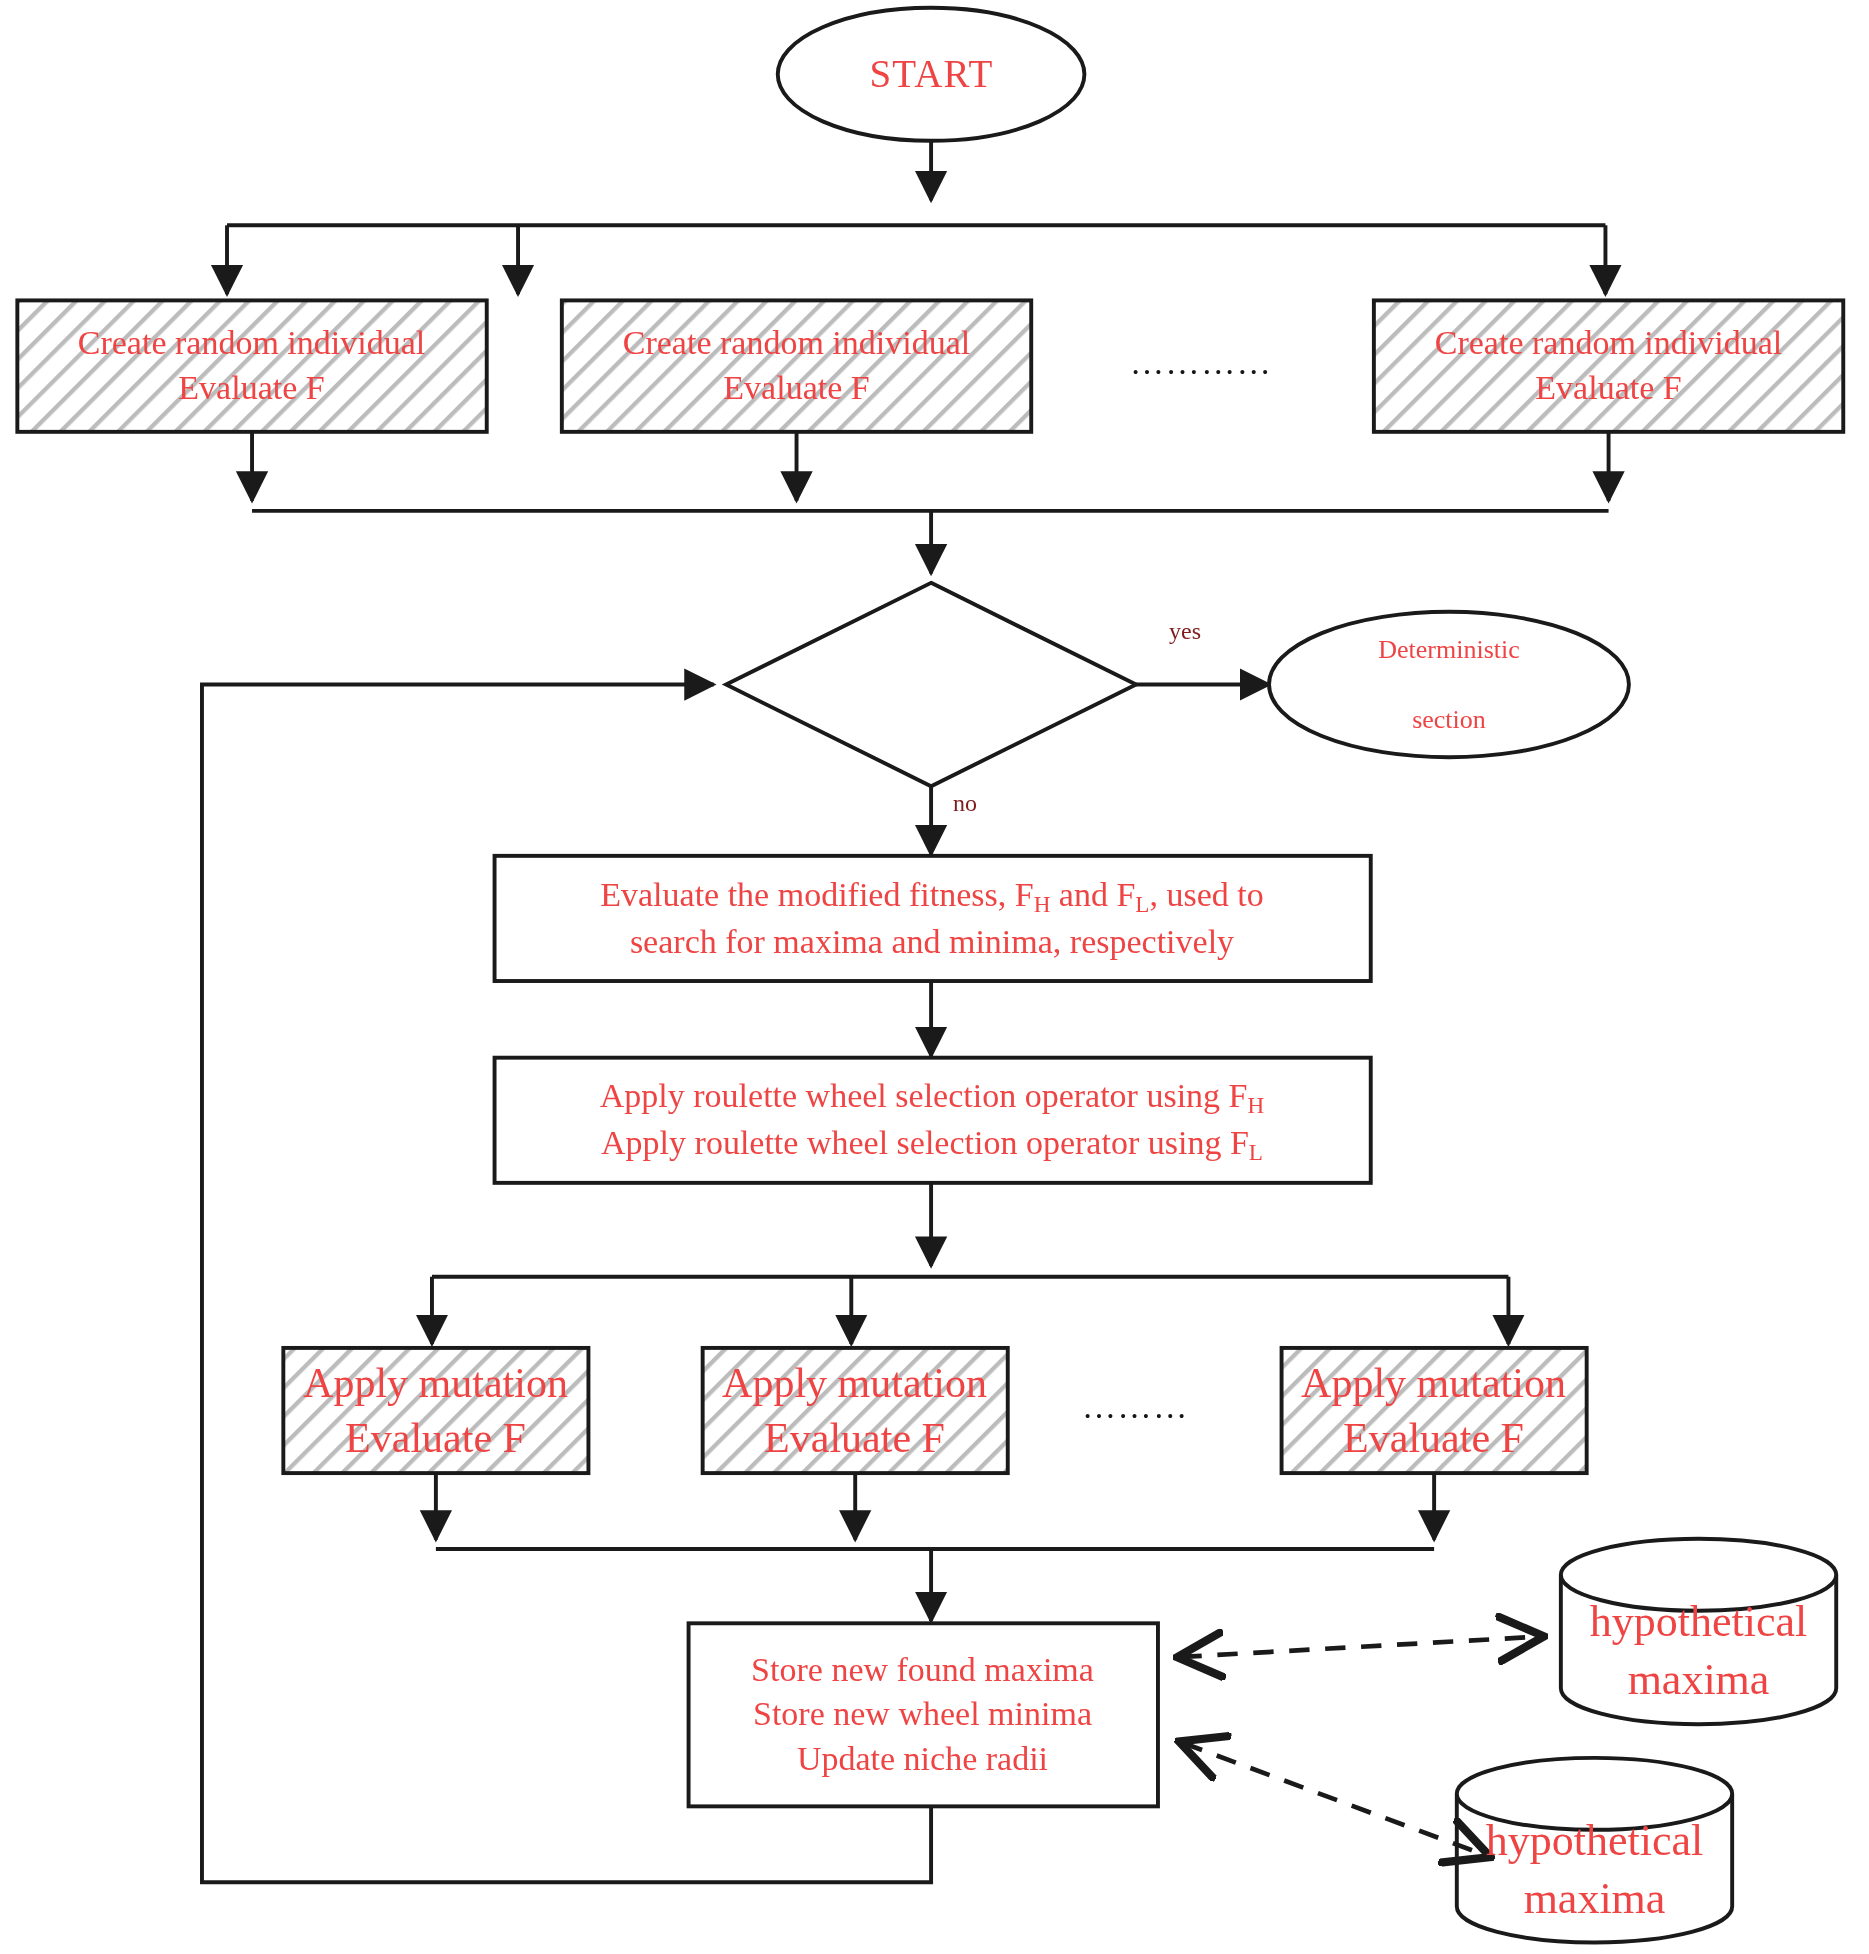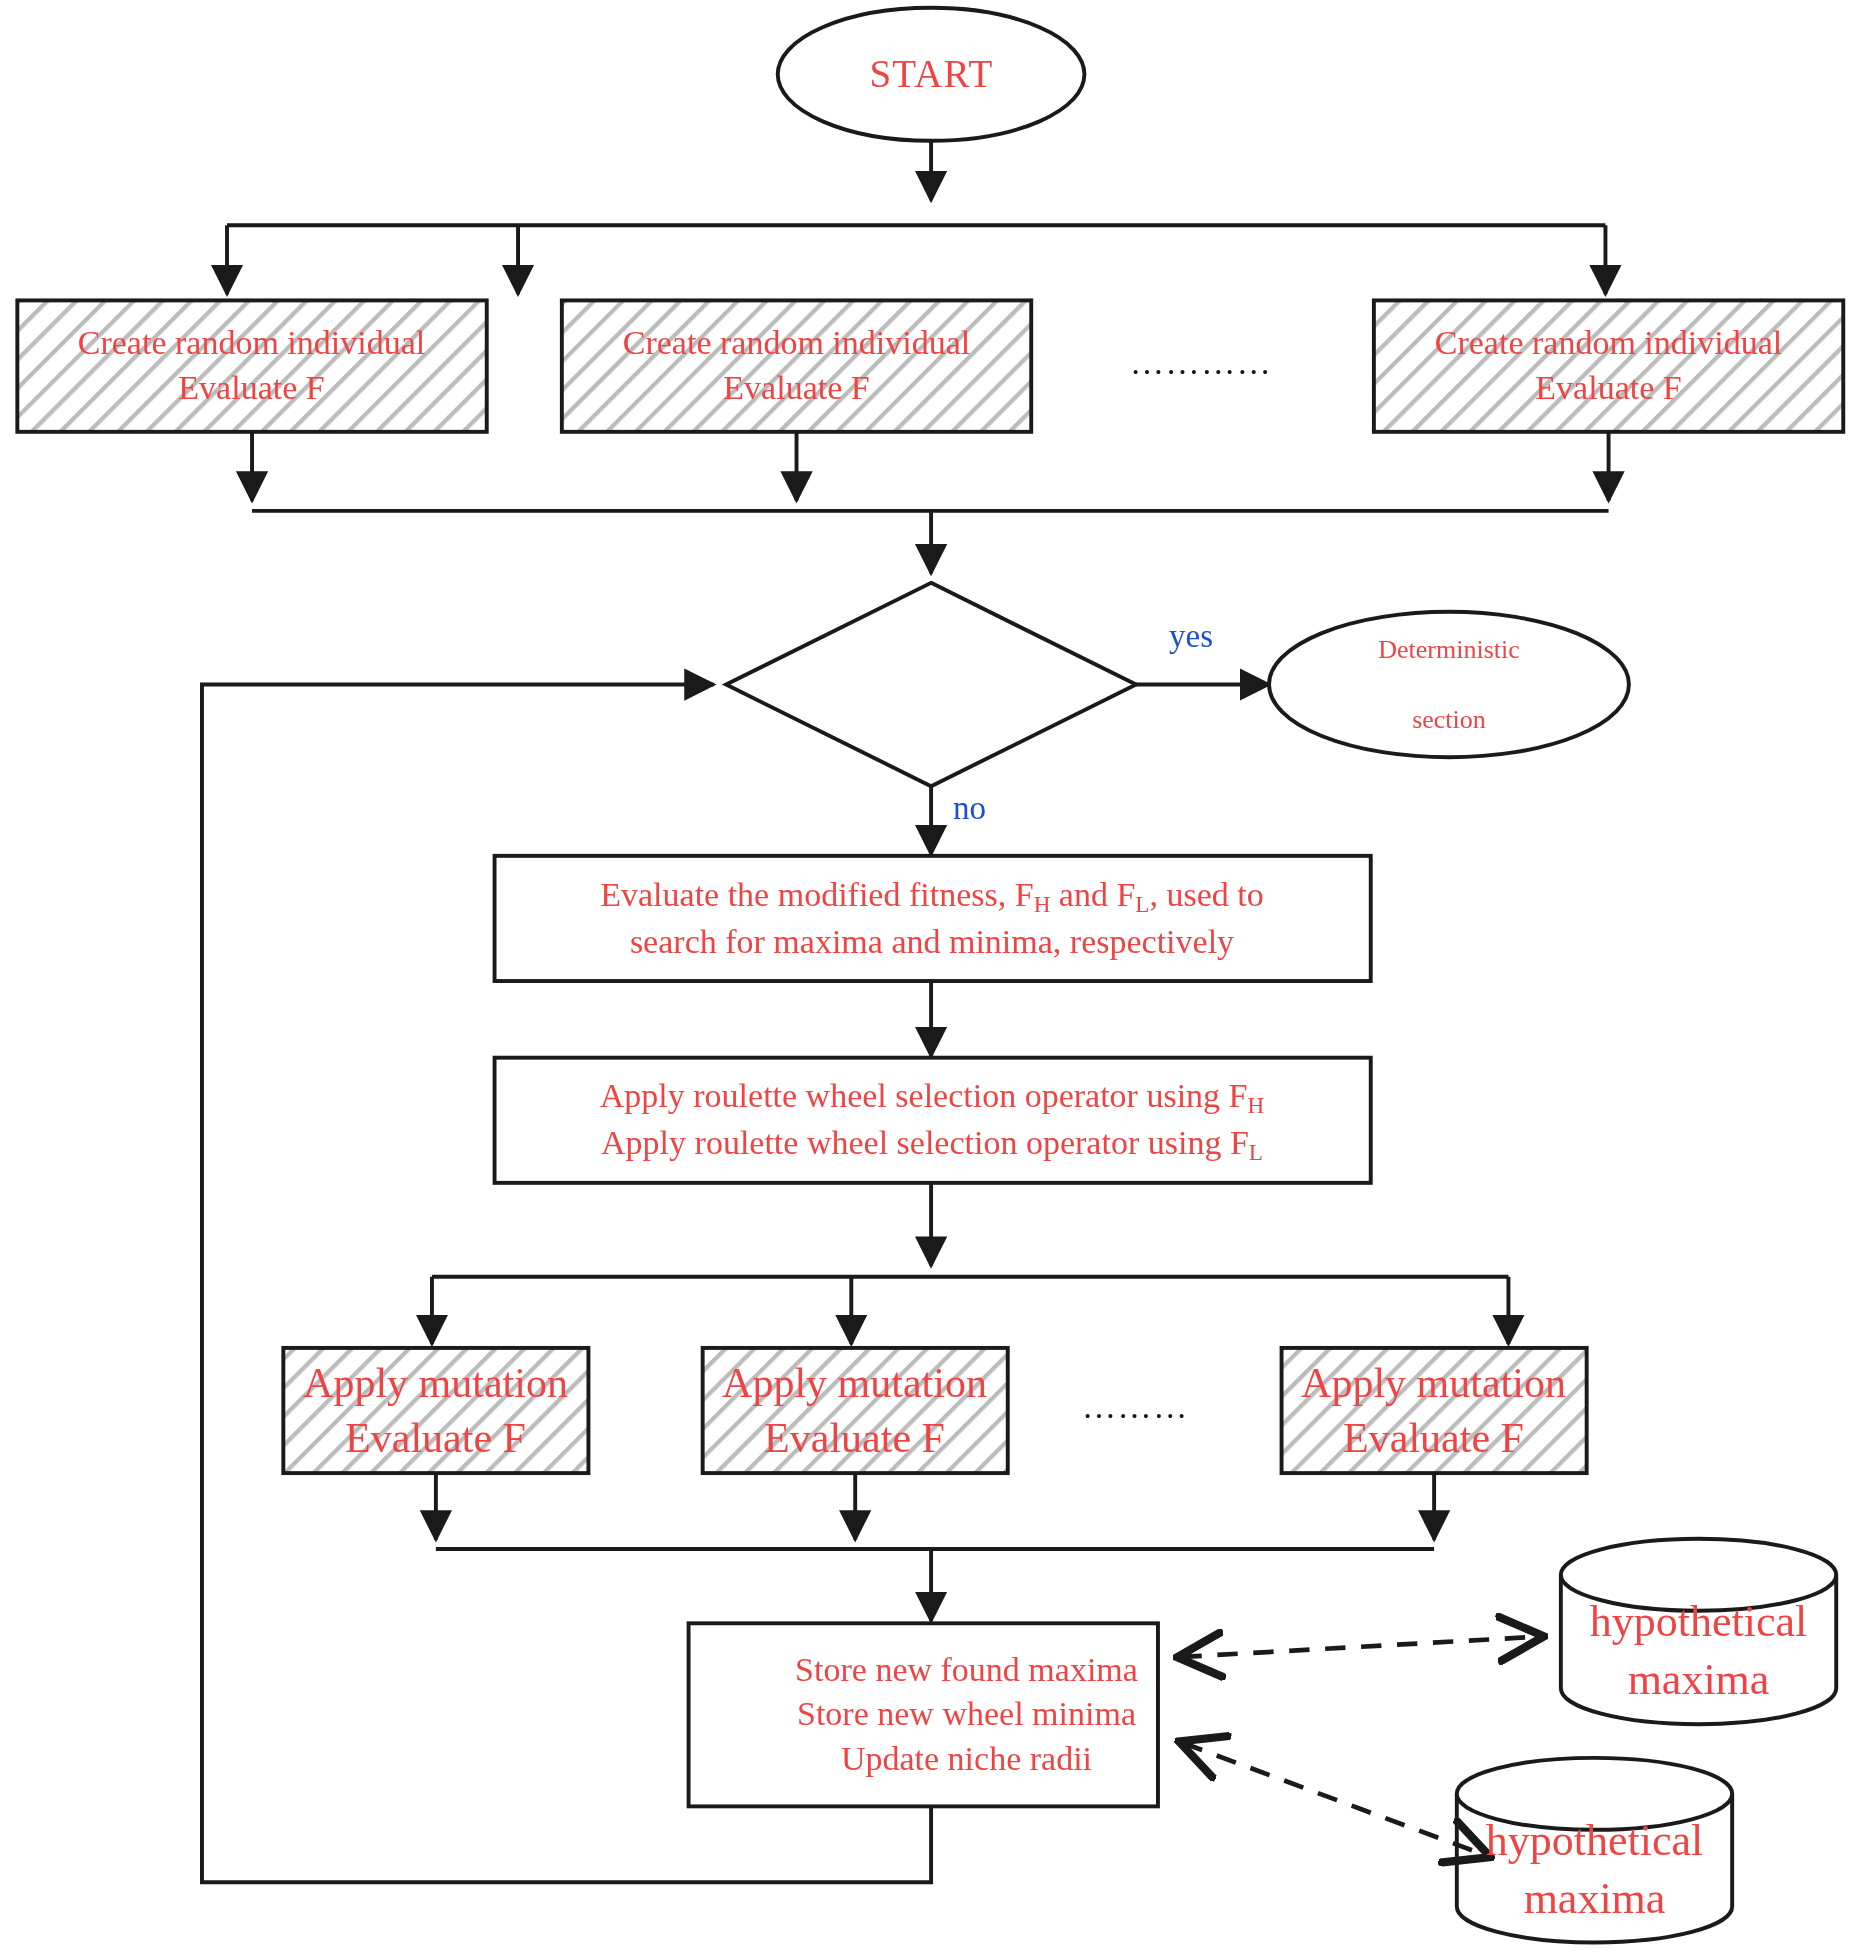--- a/index.html
+++ b/index.html
@@ -37,22 +37,22 @@
   .t-start { font-size: 39px; letter-spacing: 1.2px; }
   .t-box   { font-size: 34px; }
   .t-diamond { font-size: 34px; }
   .t-oval  { font-size: 26px; gap: 36px; }
   .t-wide  { font-size: 34px; }
   .t-mut   { font-size: 42px; }
   .t-store { font-size: 34px; }
   .t-db    { font-size: 44px; }
   .edge-label {
     position: absolute;
-    font-size: 33px;
-    color: #1d4ed8;
+    font-size: 24px;
+    color: #7f1d1d;
     white-space: nowrap;
   }
   .ellipsis-dots {
     position: absolute;
     font-size: 34px;
     color: #161616;
     letter-spacing: 1.6px;
     white-space: nowrap;
   }
   sub { font-size: 0.68em; vertical-align: -0.28em; }
@@ -197,21 +197,21 @@
     <span>Evaluate F</span>
   </div>
 
   <div class="node-text t-mut" style="left:1281px; top:1348px; width:305px; height:125px;">
     <span>Apply mutation</span>
     <span>Evaluate F</span>
   </div>
 
   <div class="ellipsis-dots" style="left:1082px; top:1388px;">………</div>
 
-  <div class="node-text t-store" style="left:688px; top:1623px; width:469px; height:183px;padding-left:44px;">
+  <div class="node-text t-store" style="left:688px; top:1623px; width:469px; height:183px;">
     <span>Store new found maxima</span>
     <span>Store new wheel minima</span>
     <span>Update niche radii</span>
   </div>
 
   <div class="node-text t-db" style="left:1561px; top:1580px; width:275px; height:141px;">
     <span>hypothetical</span>
     <span>maxima</span>
   </div>
 

